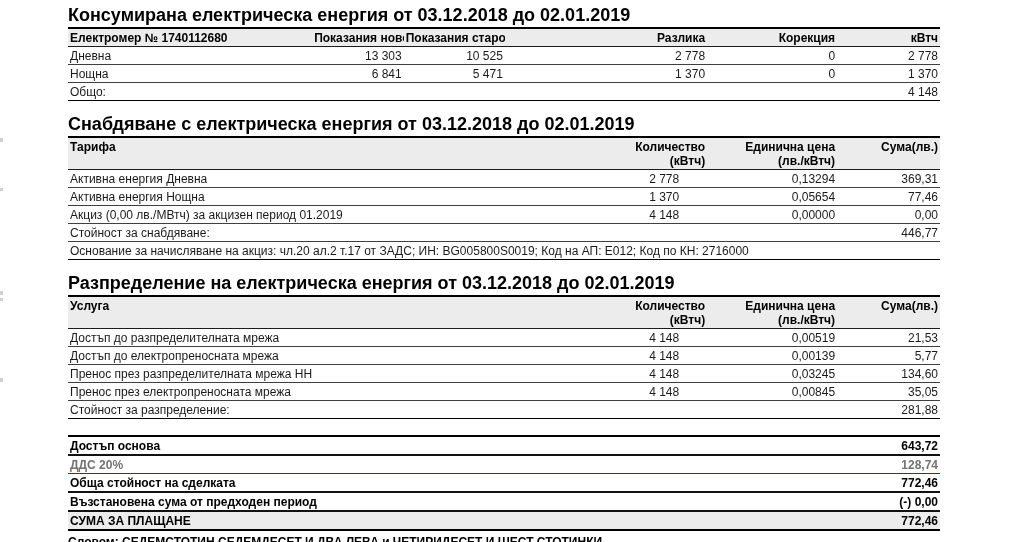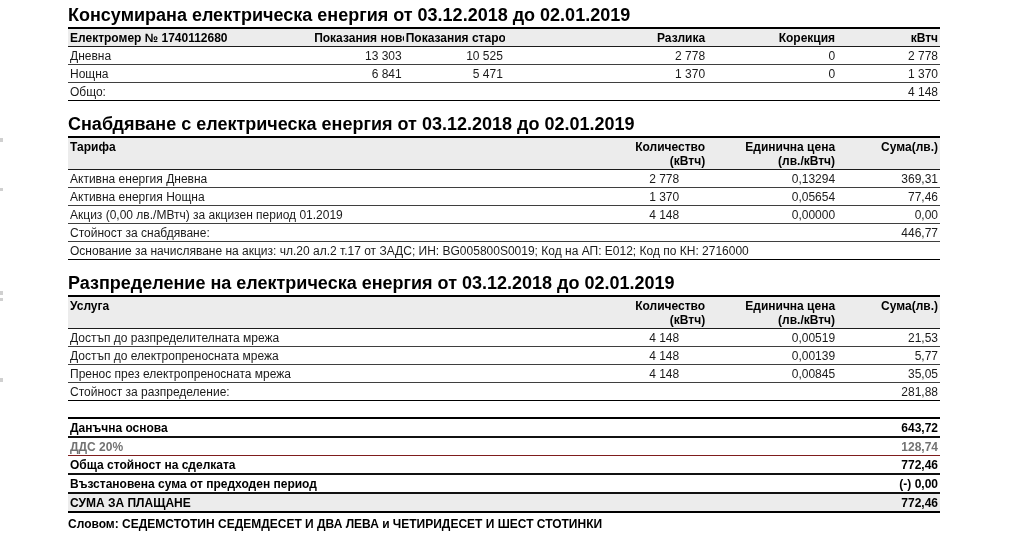--- a/index.html
+++ b/index.html
@@ -192,20 +192,26 @@
           <td class="r">0,00519</td>
           <td class="r">21,53</td>
         </tr>
         <tr>
           <td>Достъп до електропреносната мрежа</td>
           <td class="r qty-num">4 148</td>
           <td class="r">0,00139</td>
           <td class="r">5,77</td>
         </tr>
         <tr>
+          <td>Пренос през разпределителната мрежа НН</td>
+          <td class="r qty-num">4 148</td>
+          <td class="r">0,03245</td>
+          <td class="r">134,60</td>
+        </tr>
+        <tr>
           <td>Пренос през електропреносната мрежа</td>
           <td class="r qty-num">4 148</td>
           <td class="r">0,00845</td>
           <td class="r">35,05</td>
         </tr>
         <tr class="last">
           <td colspan="3">Стойност за разпределение:</td>
           <td class="r">281,88</td>
         </tr>
       </tbody>
@@ -213,21 +219,21 @@
   </div>
 
   <div>
     <table class="tot-table" style="border-bottom-width:2px;">
       <colgroup>
           <col style="width:72%">
           <col style="width:28%">
         </colgroup>
       <tbody>
         <tr>
-          <td>Данъчна основа</td>
+          <td>Достъп основа</td>
           <td class="r">643,72</td>
         </tr>
         <tr class="thin">
           <td>ДДС 20%</td>
           <td class="r">128,74</td>
         </tr>
         <tr>
           <td>Обща стойност на сделката</td>
           <td class="r">772,46</td>
         </tr>

